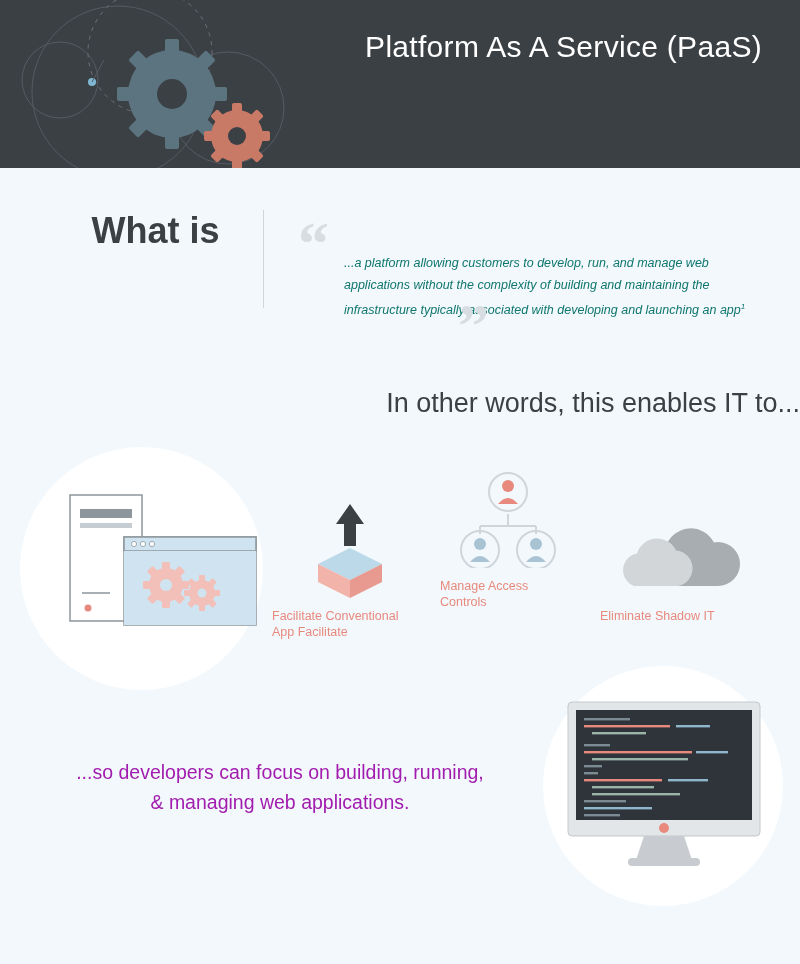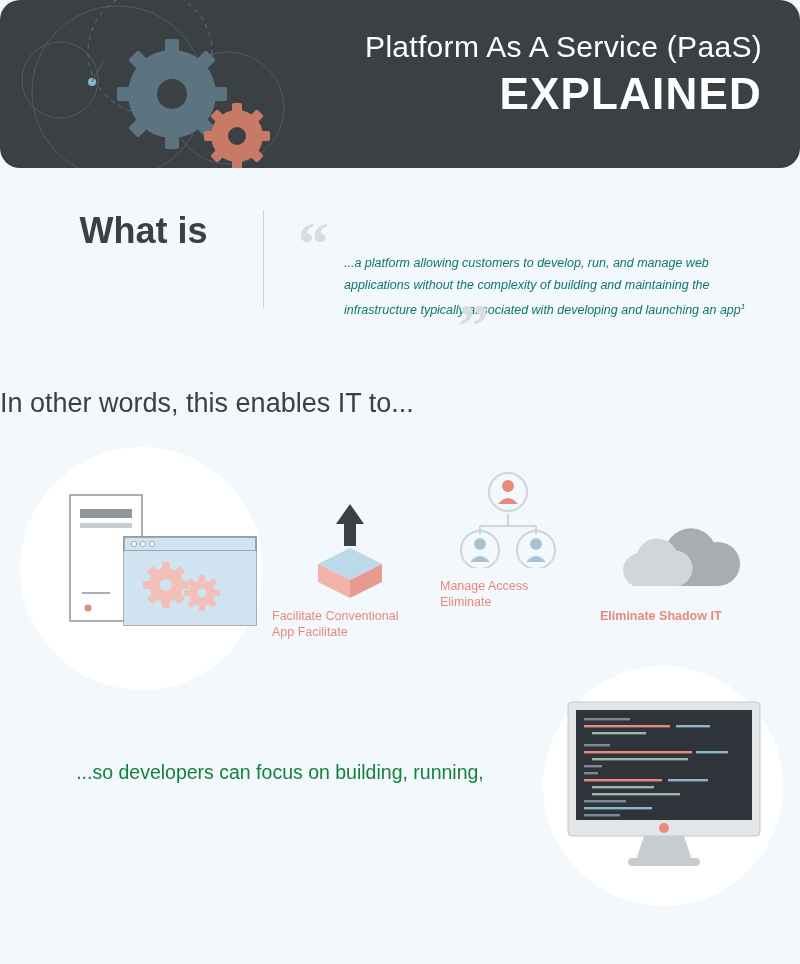--- a/index.html
+++ b/index.html
@@ -15,21 +15,20 @@
     position: relative;
   }
 
   
   .header {
     position: relative;
     width: 800px;
     height: 168px;
     background: #3b4045;
     overflow: hidden;
-    border-radius: 20px;
   }
   .header-deco {
     position: absolute;
     left: 0;
     top: 0;
     width: 330px;
     height: 168px;
     overflow: hidden;
   }
   .header-title-wrap {
@@ -54,21 +53,21 @@
     margin-top: 2px;
   }
 
   
   .section-what {
     position: relative;
     height: 180px;
   }
   .what-title {
     position: absolute;
-    left: 36px;
+    left: 48px;
     top: 40px;
     width: 215px;
     color: #3b4045;
     font-size: 36px;
     font-weight: bold;
     line-height: 46px;
     text-align: center;
   }
   .what-divider {
     position: absolute;
@@ -101,21 +100,21 @@
     margin-top: 36px;
   }
   .quote-text sup { font-size: 8px; }
 
   
   .enables-title {
     position: absolute;
     left: 0;
     top: 385px;
     width: 800px;
-    text-align: left;
+    text-align: right;
     color: #3b4045;
     font-size: 27px;
     line-height: 36px;
   }
 
   
   .big-circle {
     position: absolute;
     left: 20px;
     top: 447px;
@@ -139,21 +138,21 @@
     font-size: 12.5px;
     line-height: 16px;
   }
   .icon-col .icon-art {
     position: relative;
     height: 96px;
     margin-bottom: 10px;
   }
   .col-deploy { left: 272px; top: 502px; width: 156px; }
   .col-access { left: 440px; top: 472px; width: 136px; }
-  .col-shadow { left: 600px; top: 502px; width: 156px; font-weight: bold; }
+  .col-shadow { left: 600px; top: 502px; width: 156px; }
 
   
   .bottom-circle {
     position: absolute;
     left: 543px;
     top: 666px;
     width: 240px;
     height: 240px;
     border-radius: 50%;
     background: #ffffff;
@@ -164,21 +163,21 @@
     top: 700px;
     width: 196px;
     height: 170px;
   }
   .closing-text {
     position: absolute;
     left: 30px;
     top: 757px;
     width: 500px;
     text-align: center;
-    color: #15803d;
+    color: #a21caf;
     font-size: 19.5px;
     line-height: 30px;
   }
 </style>
 </head>
 <body>
 
 <div class="header">
 
   <div class="header-deco">
@@ -218,21 +217,20 @@
           <rect x="-33" y="-5" width="11" height="10" rx="2" transform="rotate(45)"></rect>
           <rect x="22" y="-5" width="11" height="10" rx="2" transform="rotate(45)"></rect>
         </g>
         <circle cx="0" cy="0" r="9" fill="#3b4045"></circle>
       </g>
     </svg>
   </div>
 
   <div class="header-title-wrap">
     <div class="header-line1">Platform As A Service (PaaS)</div>
-    <div class="header-line2">EXPLAINED</div>
   </div>
 </div>
 
 <div class="section-what">
   <div class="what-title">
     <span>What is</span><br>
   </div>
   <div class="what-divider"></div>
   <div class="quote-mark quote-open">“</div>
   <div class="quote-text">
@@ -320,21 +318,21 @@
       <circle cx="40" cy="72" r="6" fill="#a9c3d4"></circle>
       <path d="M30 90 q10 -12 20 0 z" fill="#a9c3d4"></path>
 
       <circle cx="96" cy="78" r="19" fill="none" stroke="#cfd6da" stroke-width="2"></circle>
       <circle cx="96" cy="72" r="6" fill="#a9c3d4"></circle>
       <path d="M86 90 q10 -12 20 0 z" fill="#a9c3d4"></path>
     </svg>
   </div>
   <div>
     <span>Manage Access</span><br>
-    <span>Eliminate</span>
+    <span>Controls</span>
   </div>
 </div>
 
 <div class="icon-col col-shadow">
   <div class="icon-art">
     <svg width="156" height="96" viewBox="0 0 156 96" xmlns="http://www.w3.org/2000/svg">
       <path d="M48 84 h70 a22 22 0 0 0 0 -44 a16 16 0 0 0 -4 0.6 a26 26 0 0 0 -48 4 a20 20 0 0 0 -18 39.4 z" fill="#a8adb1"></path>
       <path d="M34 84 h44 a18 18 0 0 0 -2 -35.6 a21 21 0 0 0 -39 3 a17 17 0 0 0 -3 32.6 z" fill="#d2d6d9"></path>
     </svg>
   </div>
@@ -369,13 +367,14 @@
       <rect x="26" y="93" width="88" height="2.4" fill="#9ab5a8"></rect>
       <rect x="18" y="100" width="42" height="2.4" fill="#7c8a93"></rect>
       <rect x="18" y="107" width="68" height="2.4" fill="#8fb7cc"></rect>
       <rect x="18" y="114" width="36" height="2.4" fill="#7c8a93"></rect>
     </g>
   </svg>
 </div>
 
 <div class="closing-text">
   <span>...so developers can focus on building, running,</span><br>
+  <span>&amp; managing web applications.</span>
 </div>
 
 </body></html>

